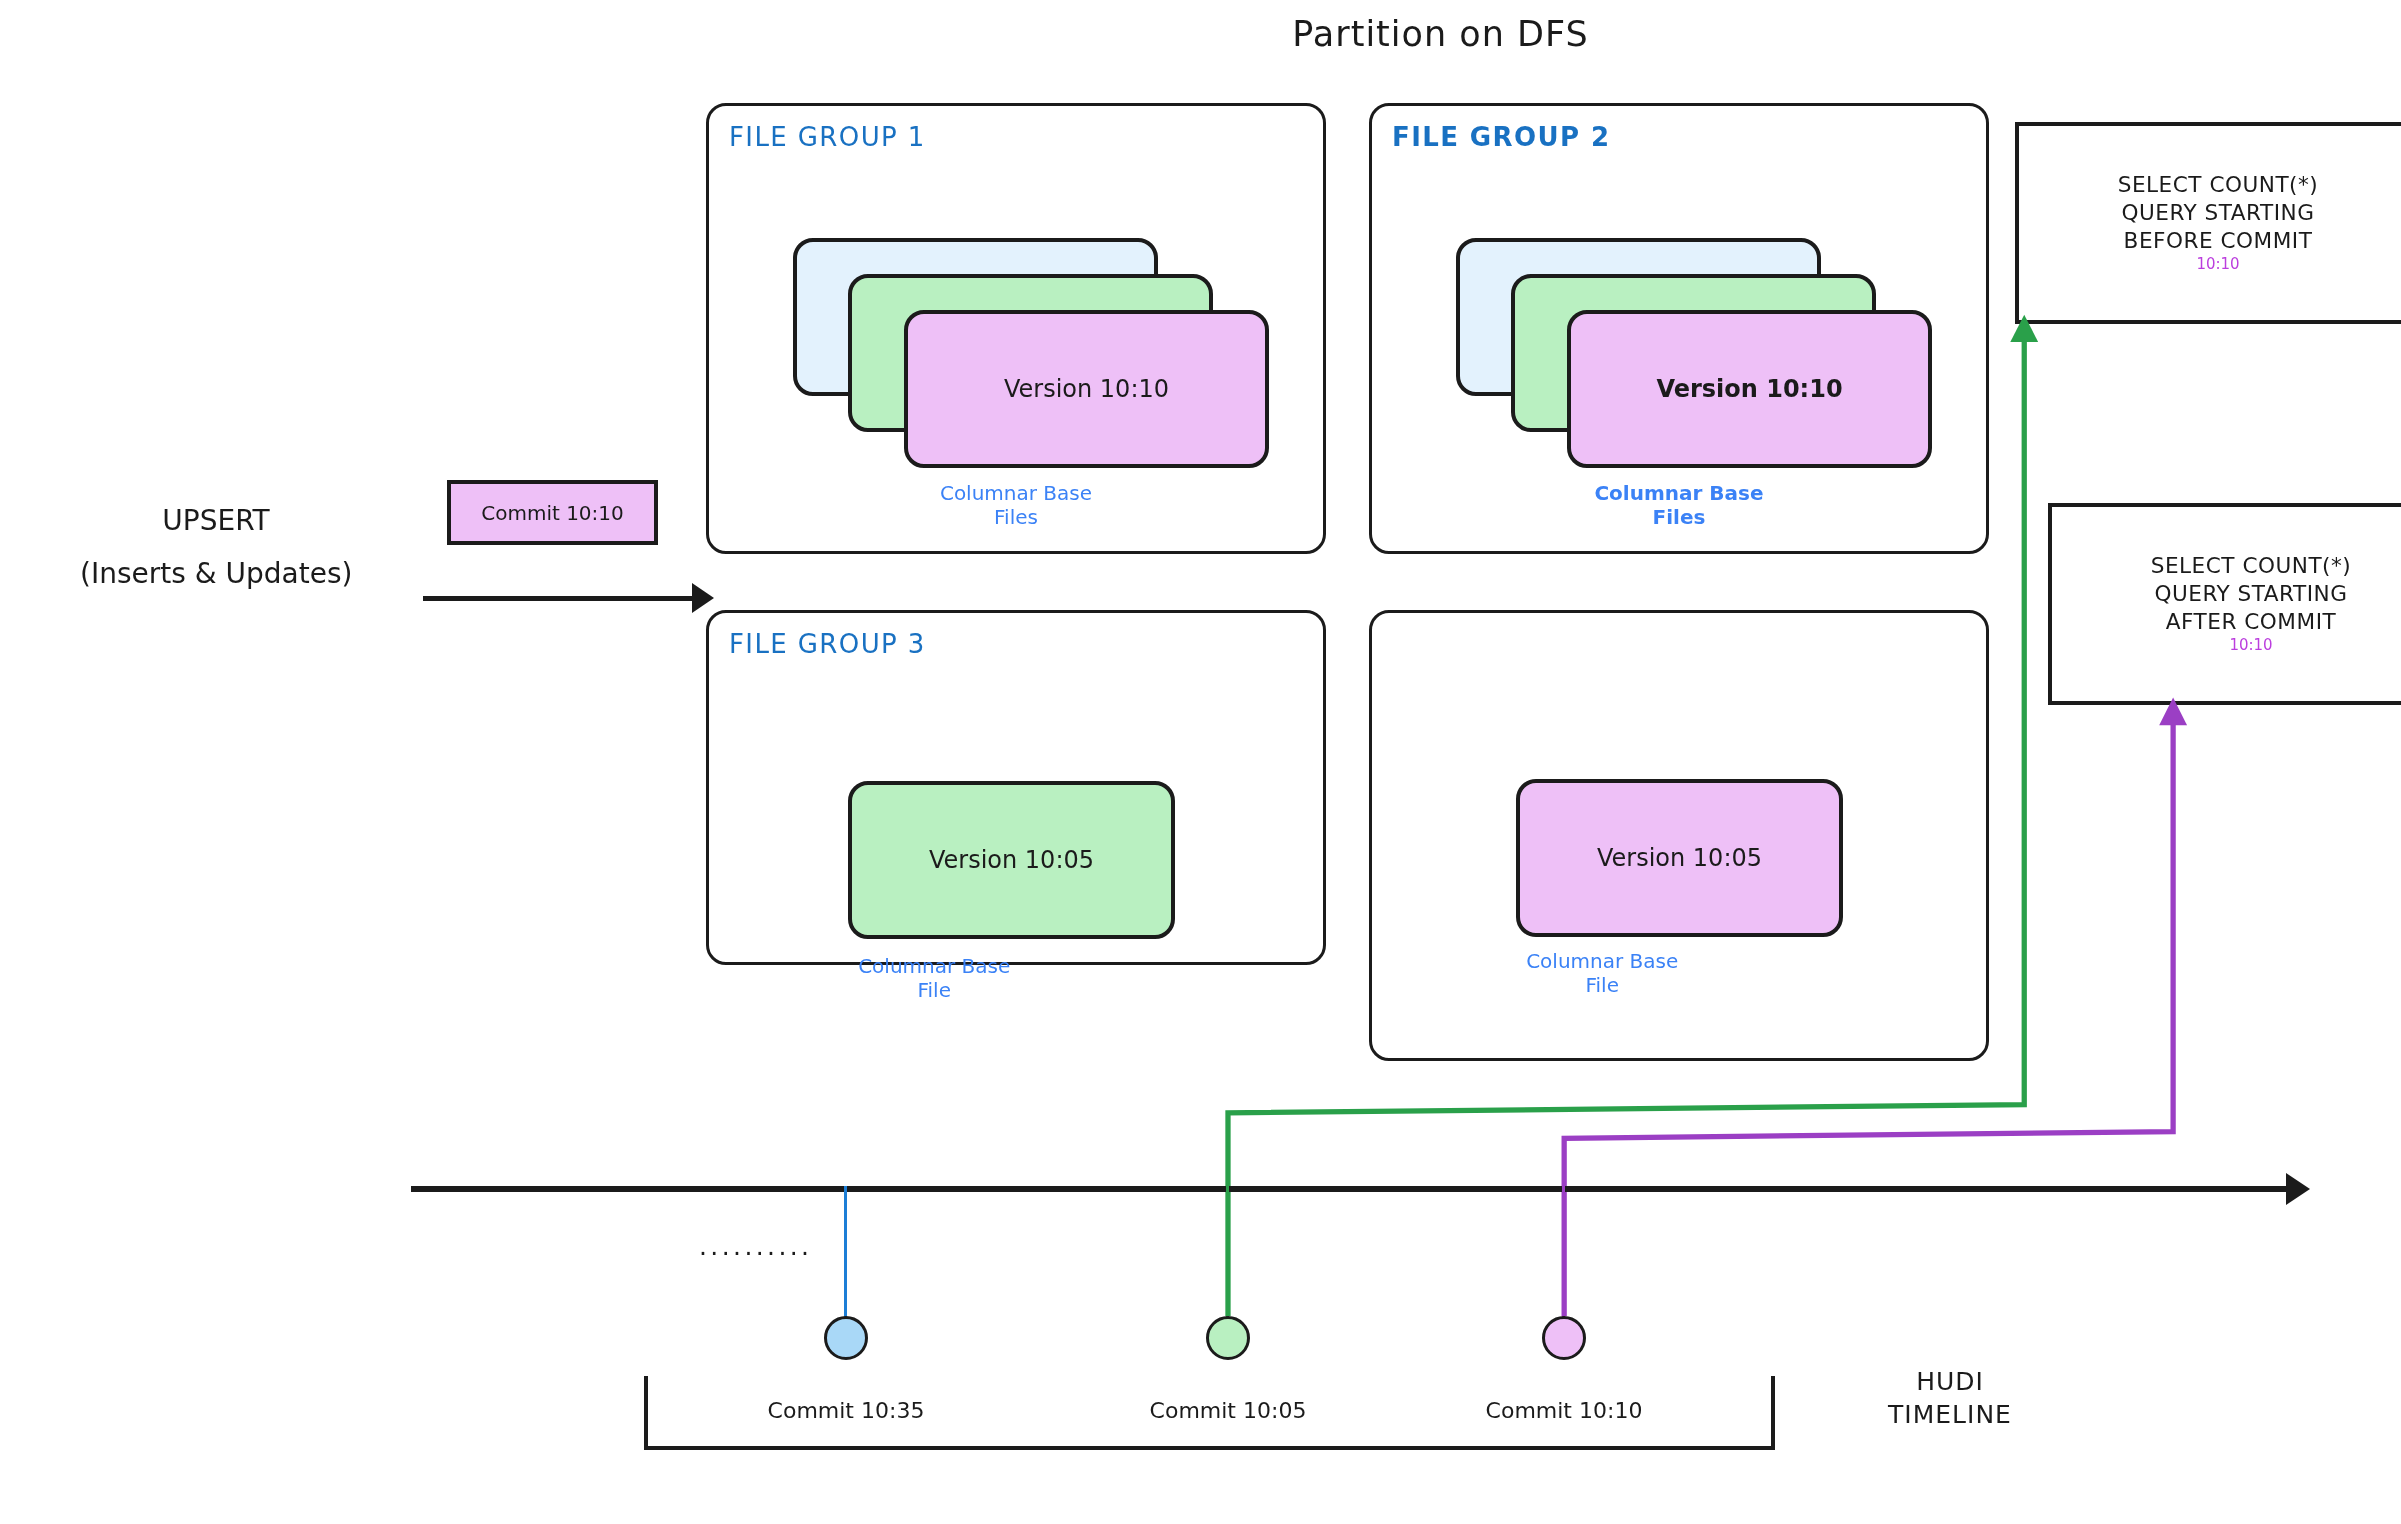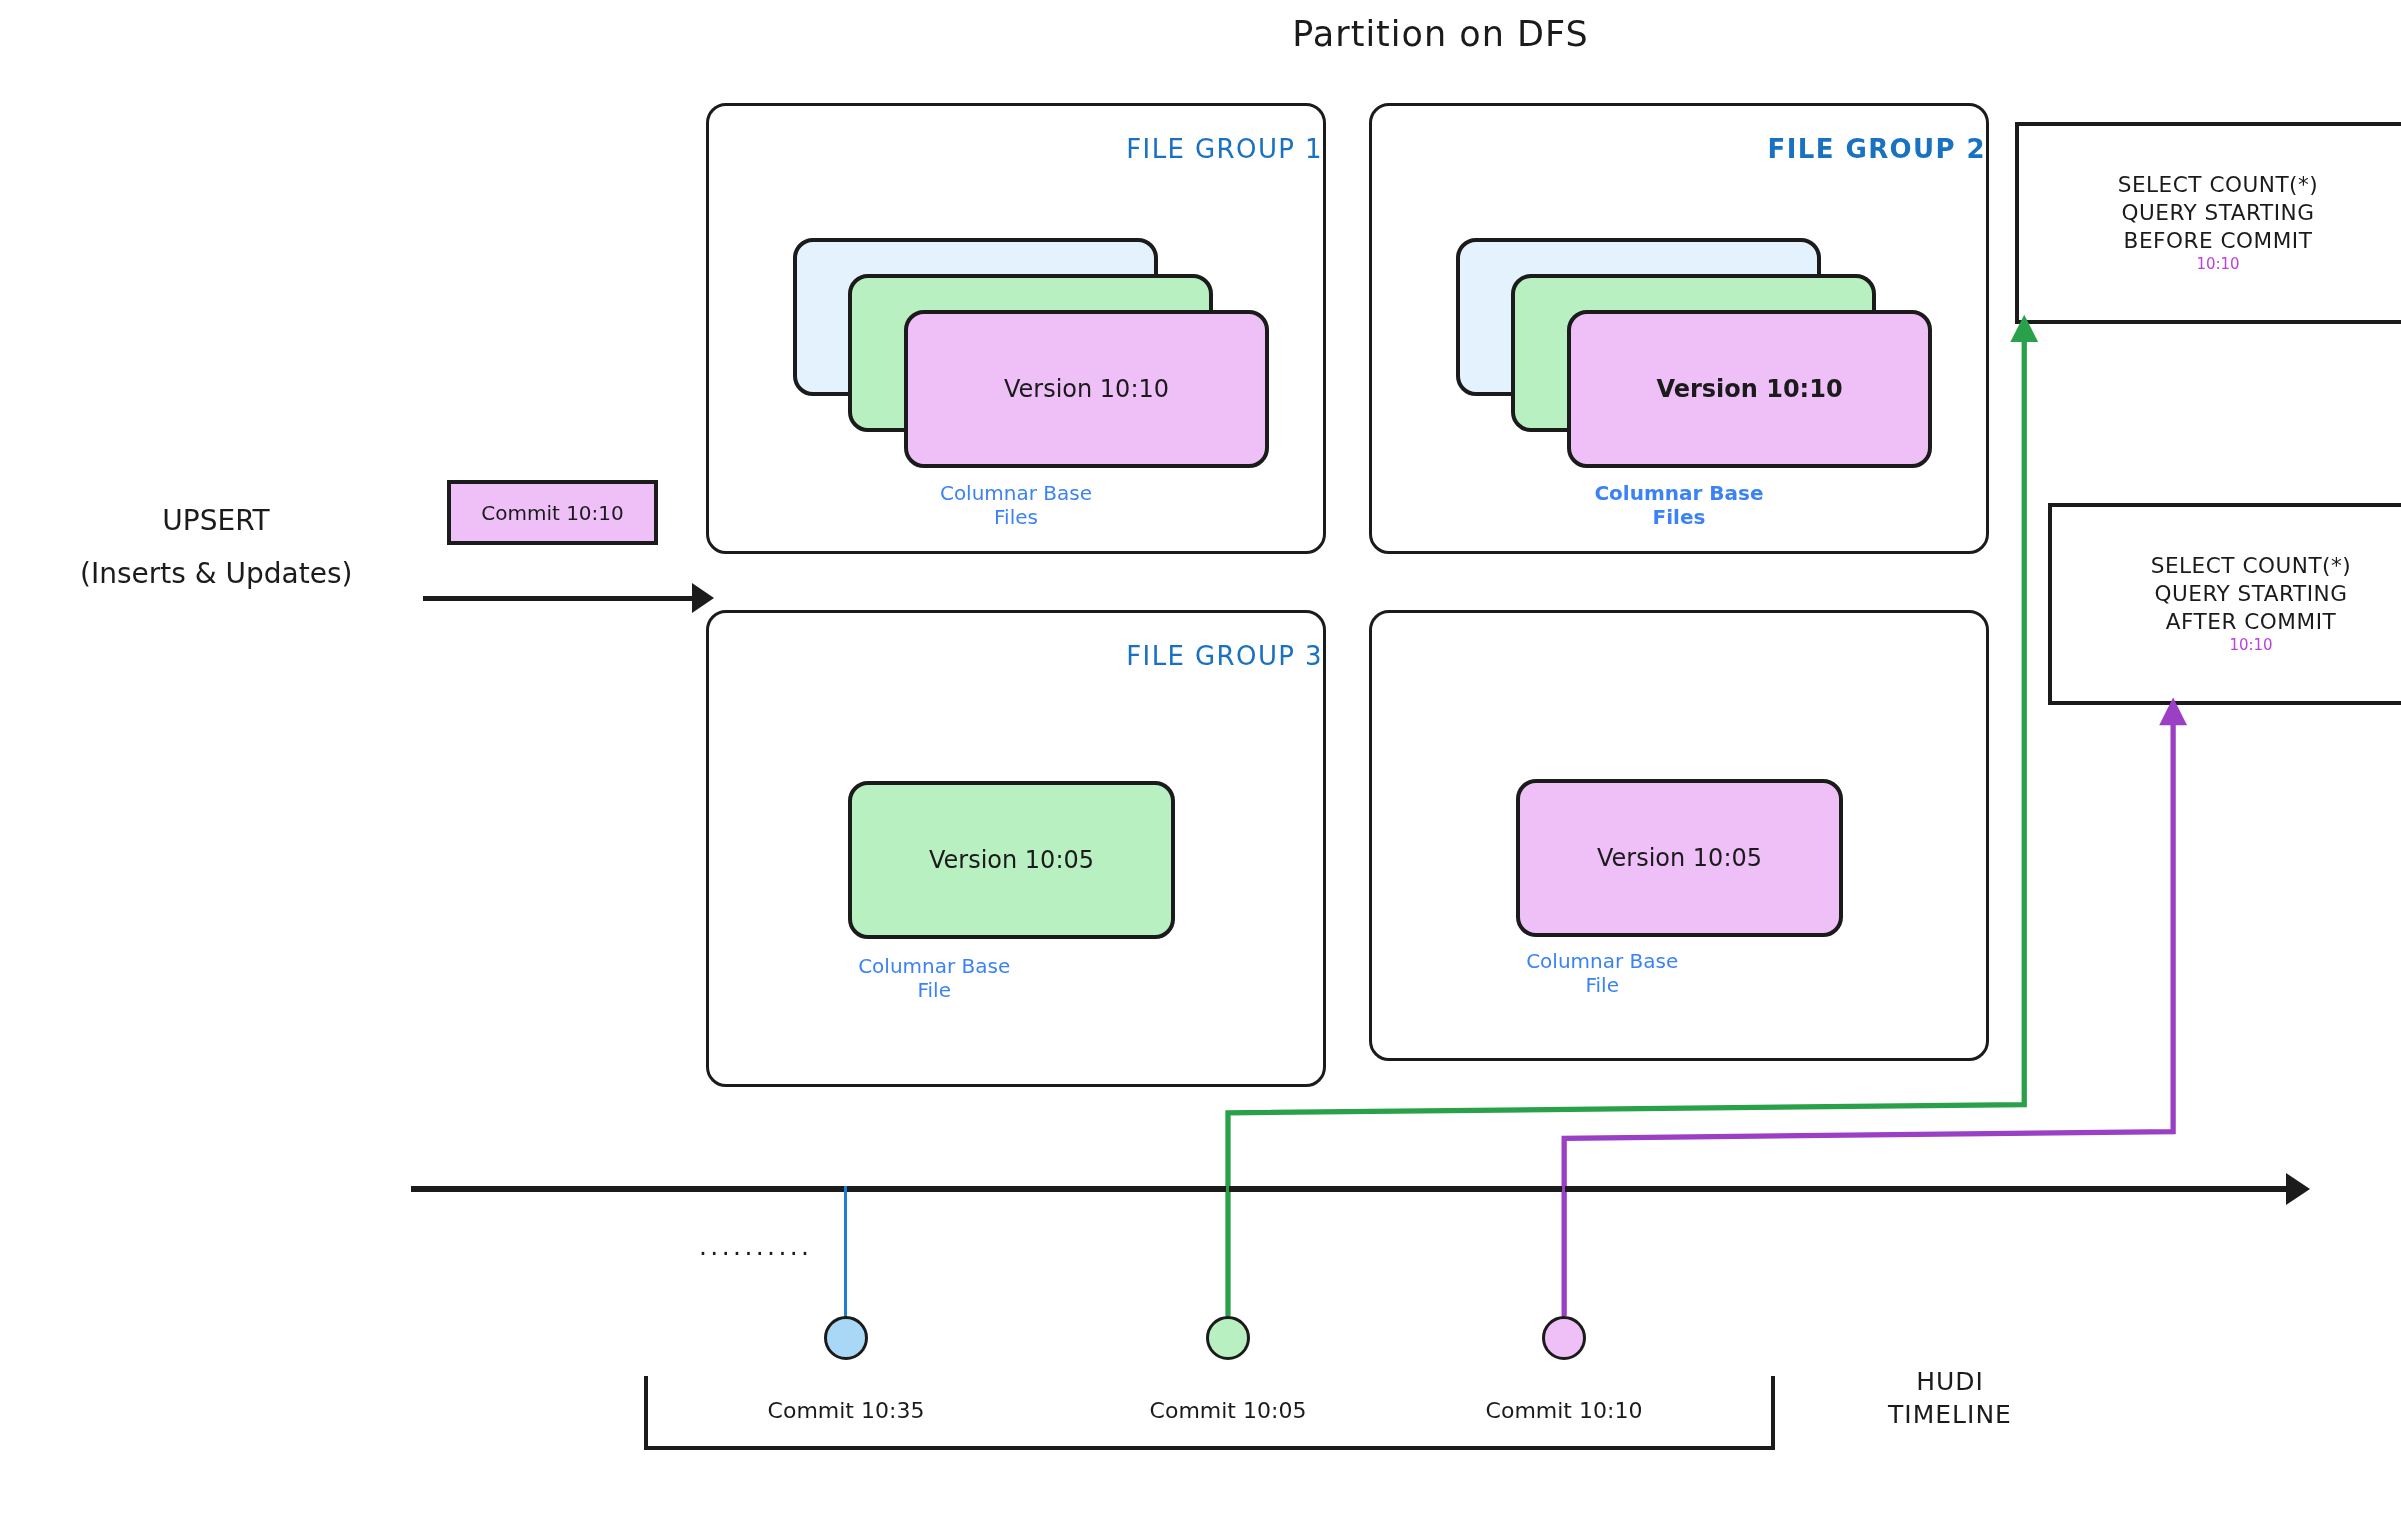--- a/index.html
+++ b/index.html
@@ -18,22 +18,22 @@
 
   
   .file-group{
     position:absolute;
     border:3.4px solid #1b1b1b;
     border-radius:20px;
     background:#ffffff;
     box-sizing:border-box;
   }
   .fg-title{
-    position:absolute;left:0;right:0;top:28px;text-align:right;
-    color:#1971c2;font-size:26px;letter-spacing:1.4px;
+    position:absolute;left:0;right:0;top:16px;text-align:left;
+    color:#1971c2;font-size:26px;letter-spacing:1.4px;padding-left:20px;
   }
   .fg-caption{
     position:absolute;left:0;right:0;text-align:center;
     font-size:20px;line-height:1.22;color:#3b82f6;white-space:pre-line;
   }
 
   
   .base-card{
     position:absolute;border:4.3px solid #1b1b1b;border-radius:20px;
     box-sizing:border-box;display:flex;align-items:center;justify-content:center;
@@ -122,21 +122,21 @@
   <div class="fg-title">FILE GROUP 2</div>
   <div class="base-card card-blue" style="left:84px;top:132px;width:365px;height:158px;"></div>
   <div class="base-card card-green" style="left:139px;top:168px;width:365px;height:158px;"></div>
   <div class="base-card card-purple" style="left:195px;top:204px;width:365px;height:158px;">
     <span>Version 10:10</span>
   </div>
   <div class="fg-caption" style="top:375px;">Columnar Base
 Files</div>
 </div>
 
-<div class="file-group" style="left:706px;top:610px;width:620px;height:477px;">
+<div class="file-group" style="left:706px;top:610px;width:620px;height:355px;">
   <div class="fg-title">FILE GROUP 3</div>
   <div class="base-card card-green" style="left:139px;top:168px;width:327px;height:158px;">
     <span>Version 10:05</span>
   </div>
   <div class="fg-caption" style="left:-9.6px;right:154px;top:341px;">Columnar Base
 File</div>
 </div>
 
 <div class="file-group" style="left:1369px;top:610px;width:620px;height:451px;">
   <div class="base-card card-purple" style="left:144px;top:166px;width:327px;height:158px;">

